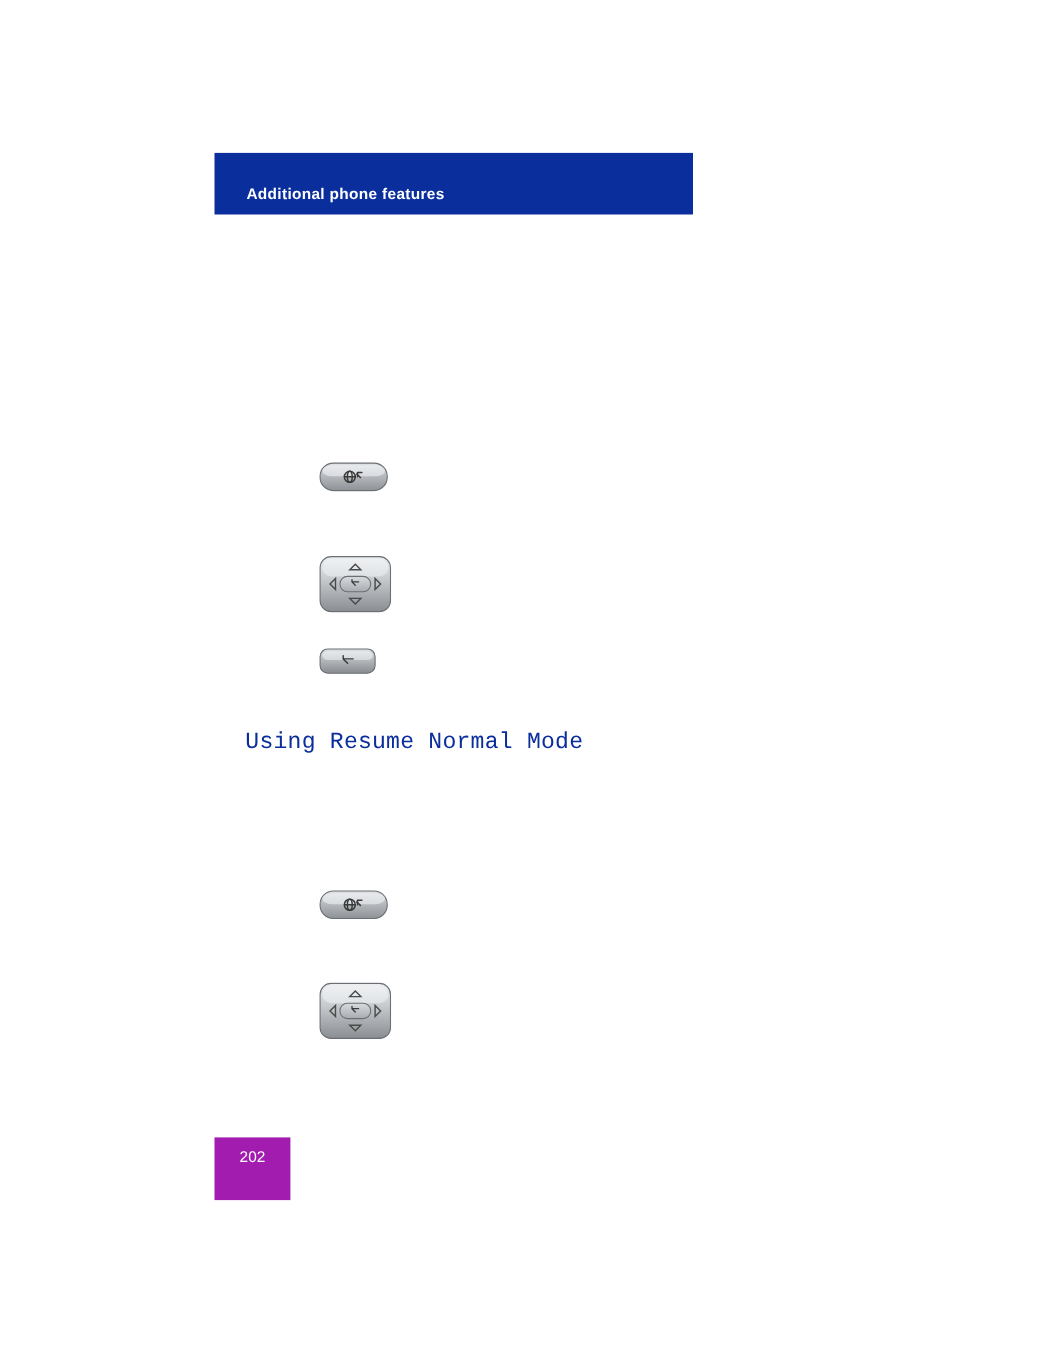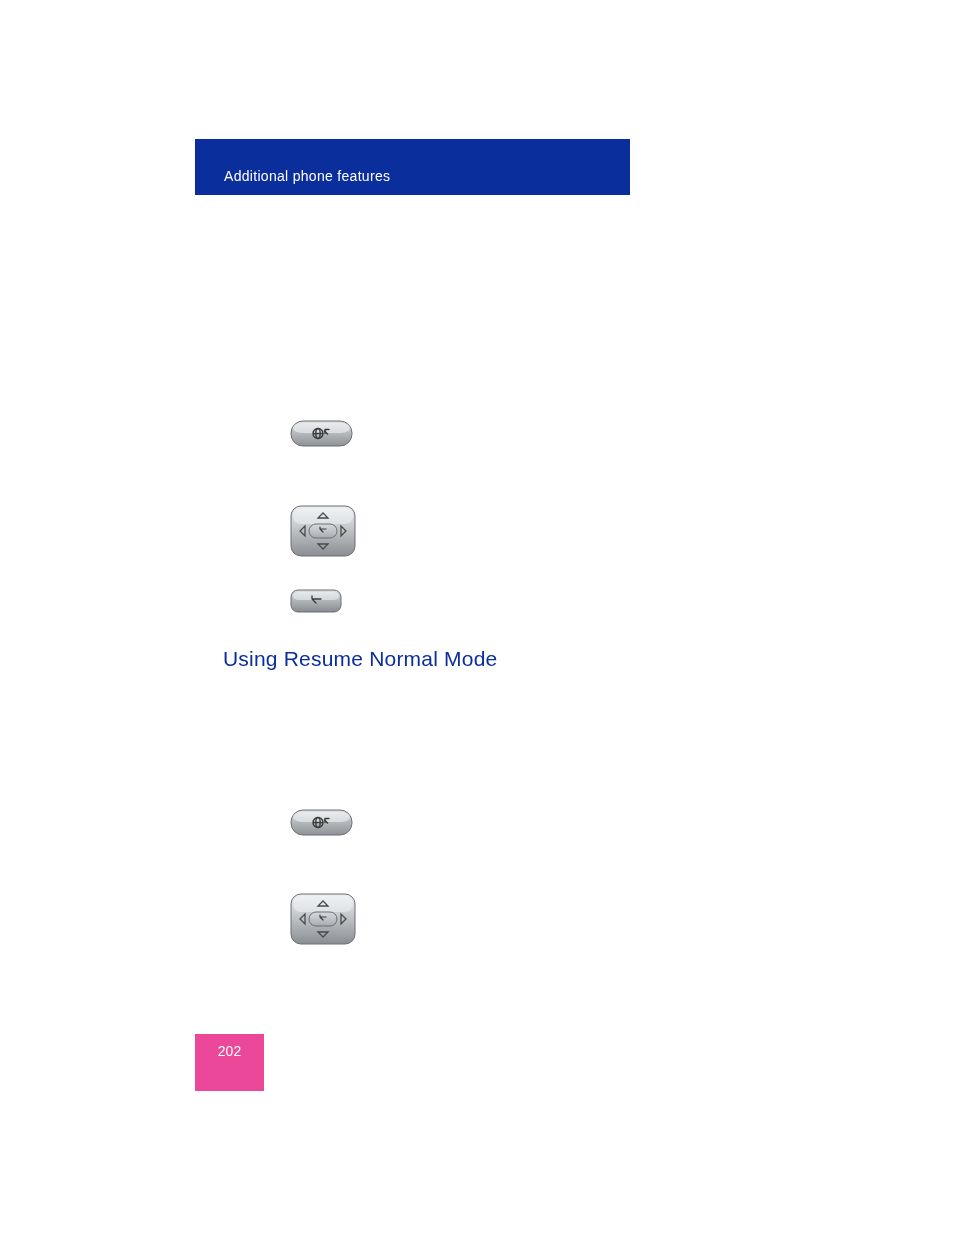--- a/index.html
+++ b/index.html
@@ -24,50 +24,50 @@
     background: #0a2e9c;
     display: flex;
     align-items: flex-end;
     padding-left: 29px;
     padding-bottom: 11px;
     box-sizing: border-box;
   }
   .header-text {
     color: #ffffff;
     font-size: 14px;
-    font-weight: 400;
+    font-weight: 700;
     letter-spacing: 0.3px;
   }
   .section-heading {
     position: absolute;
     color: #0a2e9c;
     font-size: 21px;
     font-weight: 300;
     letter-spacing: 0.2px;
   }
   .section-1 { left: 223px; top: 294px; }
-  .section-2 { left: 223px; top: 647px; }
+  .section-2 { left: 223px; top: 664px; font-family: Liberation Mono, monospace; }
 
   .button-wrapper {
     position: absolute;
     left: 290px;
   }
   .btn-1 { top: 420px; }
   .btn-2 { top: 505px; }
   .btn-3 { top: 589px; }
   .btn-4 { top: 809px; }
   .btn-5 { top: 893px; }
 
   .page-number-box {
     position: absolute;
     left: 195px;
     top: 1034px;
     width: 69px;
     height: 57px;
-    background: #ec4899;
+    background: #a21caf;
     display: flex;
     align-items: flex-start;
     justify-content: center;
     padding-top: 9px;
     box-sizing: border-box;
   }
   .page-number {
     color: #ffffff;
     font-size: 14px;
   }

